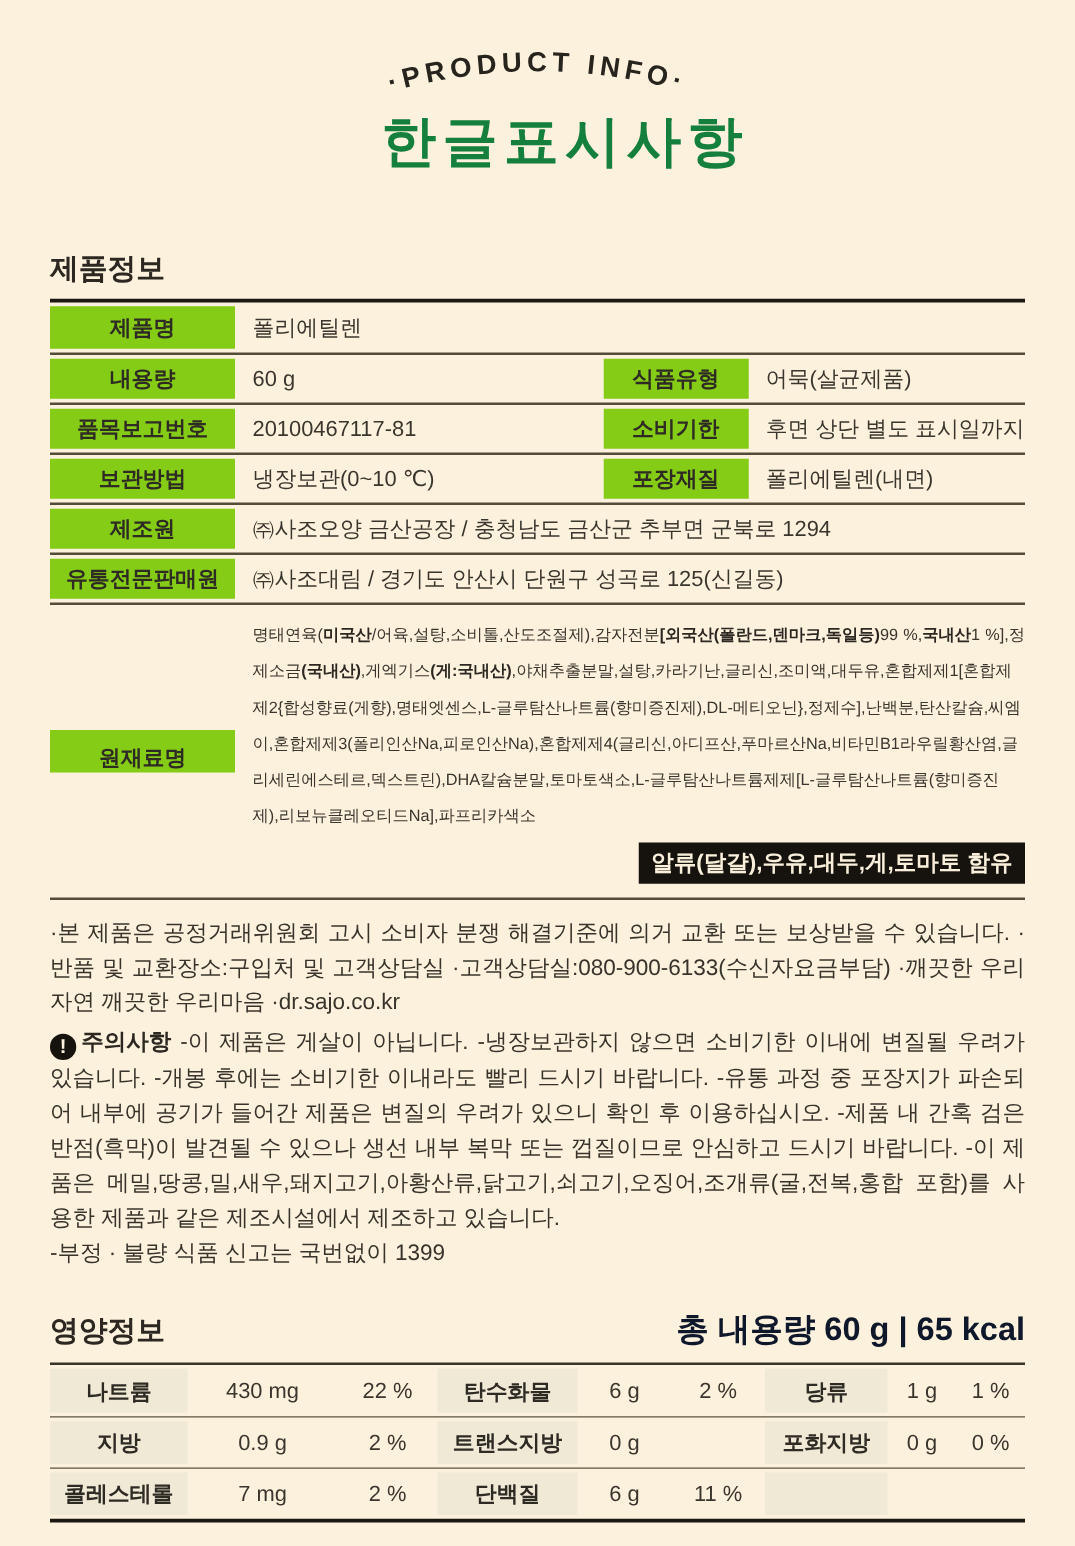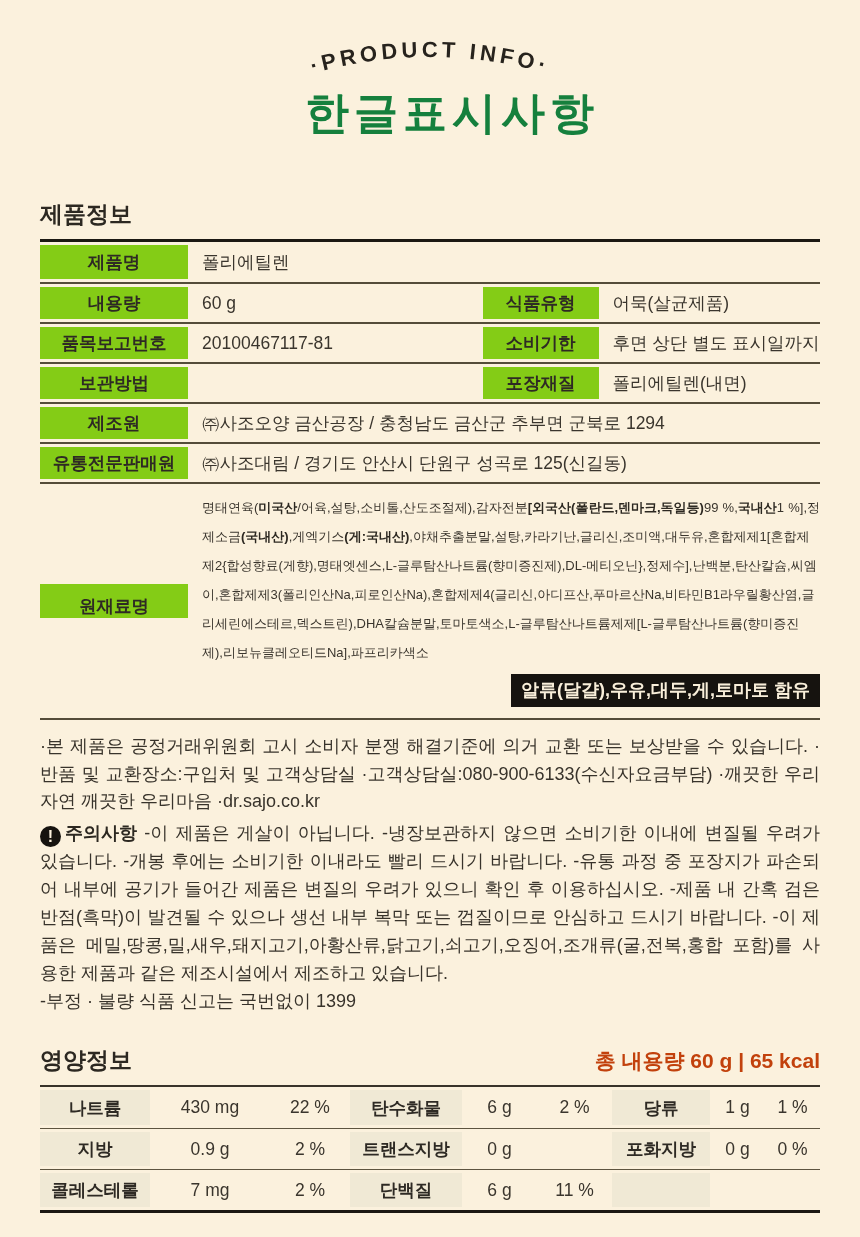--- a/index.html
+++ b/index.html
@@ -60,21 +60,21 @@
     display:inline-flex; width:21px; height:21px; border-radius:50%;
     background:#16130f; color:#fbf1dd; font-weight:700; font-size:16px;
     align-items:center; justify-content:center; vertical-align:-3px; margin-right:4px;
   }
   .caution-label { font-weight:700; color:#2c2821; }
   .report-line { font-size:18px; line-height:28px; color:#38332b; }
 
   
   .nut-wrap { margin-top:30px; }
   .nut-head { display:flex; align-items:baseline; justify-content:space-between; }
-  .nut-total { font-size:21px; font-weight:600; color:#c2410c; }
+  .nut-total { font-size:26px; font-weight:600; color:#0f172a; }
   .nut-table { margin-top:9px; border-top:2px solid #39332a; border-bottom:3px solid #1b1812; }
   .nut-row { display:flex; padding:3px 0; min-height:41px; align-items:stretch; }
   .nut-row + .nut-row { border-top:1.5px solid #5d5440; }
   .nut-label {
     background:#f0e9d5; font-weight:700; font-size:17.5px; color:#2e2a24;
     display:flex; align-items:center; justify-content:center; flex:none;
   }
   .nut-val, .nut-pct {
     display:flex; align-items:center; justify-content:center;
     font-size:17.5px; color:#3a352d; flex:none;
@@ -130,20 +130,21 @@
           </div>
           <div class="pi-cellgroup g-right">
             <div class="pi-label w2">소비기한</div>
             <div class="pi-value">후면 상단 별도 표시일까지</div>
           </div>
         </div>
 
         <div class="pi-row">
           <div class="pi-cellgroup g-left">
             <div class="pi-label w1">보관방법</div>
+            <div class="pi-value">냉장보관(0~10 ℃)</div>
           </div>
           <div class="pi-cellgroup g-right">
             <div class="pi-label w2">포장재질</div>
             <div class="pi-value">폴리에틸렌(내면)</div>
           </div>
         </div>
 
         <div class="pi-row">
           <div class="pi-label w1">제조원</div>
           <div class="pi-value">㈜사조오양 금산공장 / 충청남도 금산군 추부면 군북로 1294</div>

